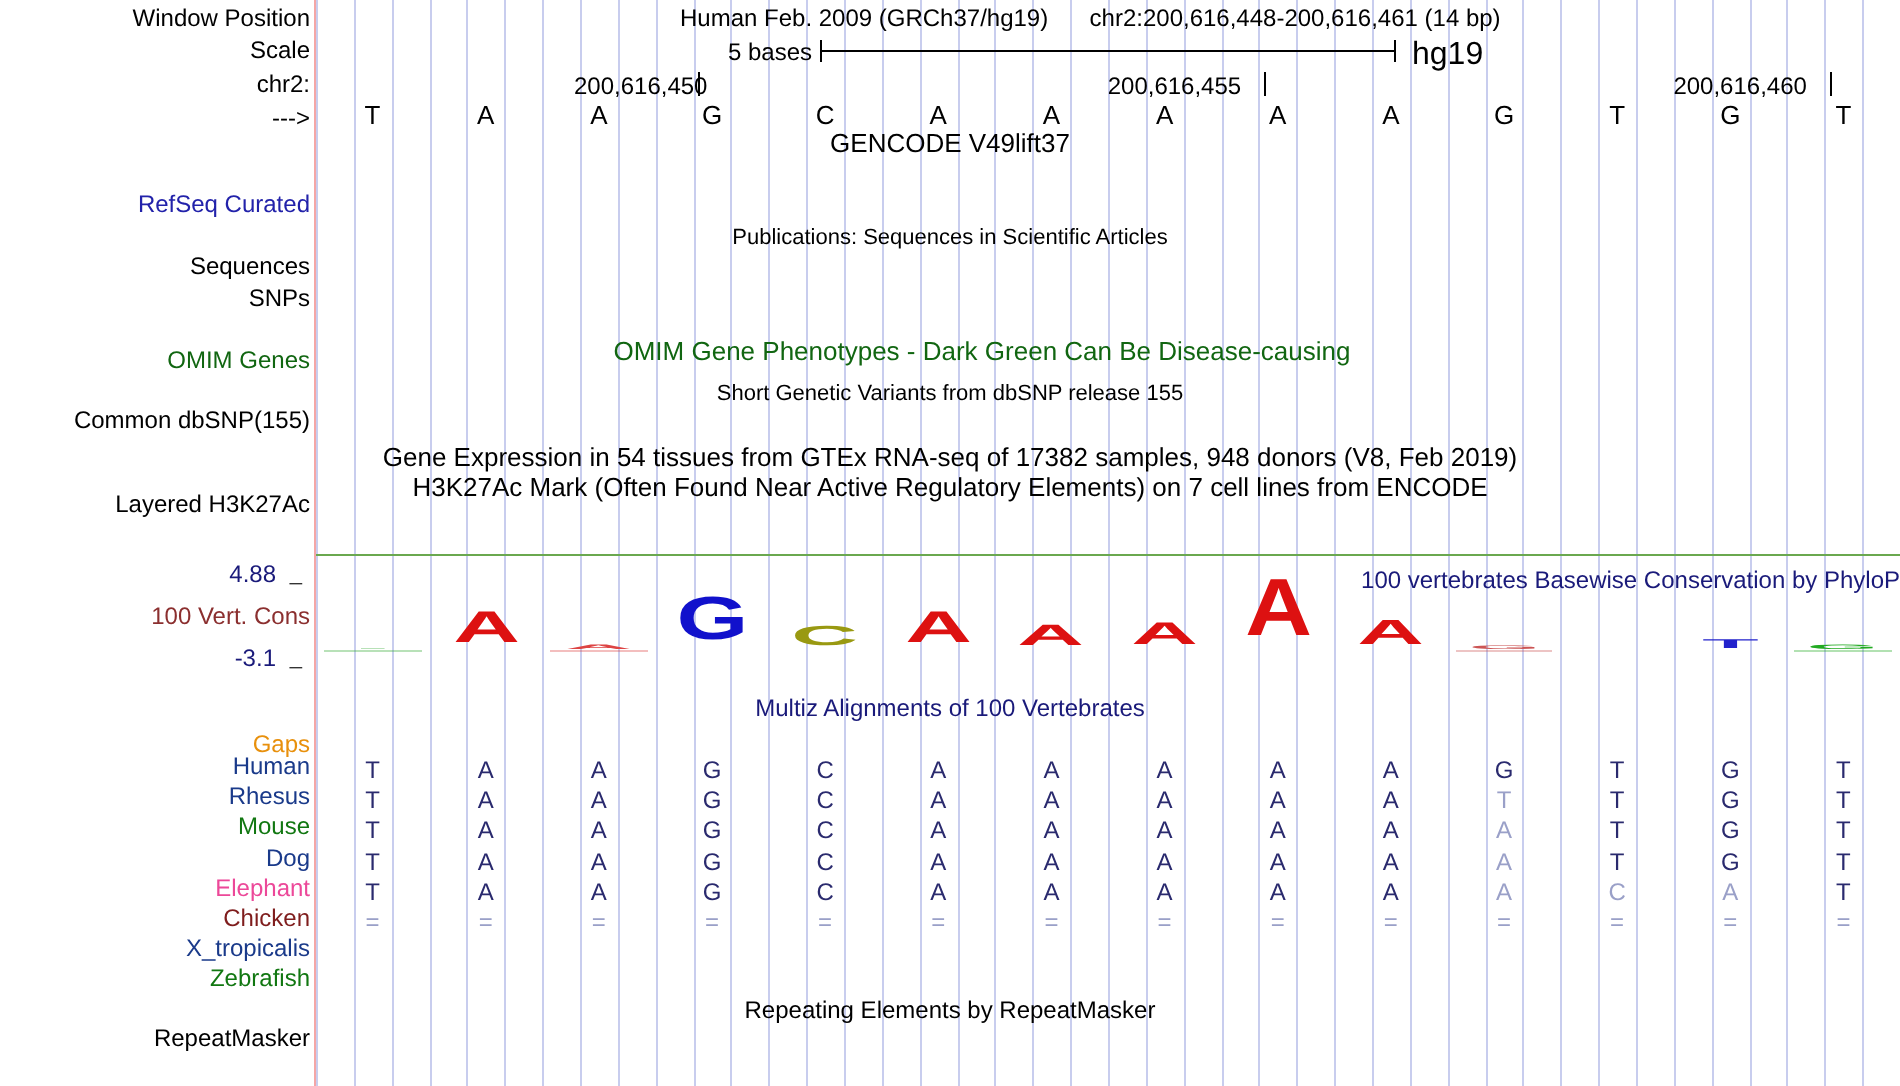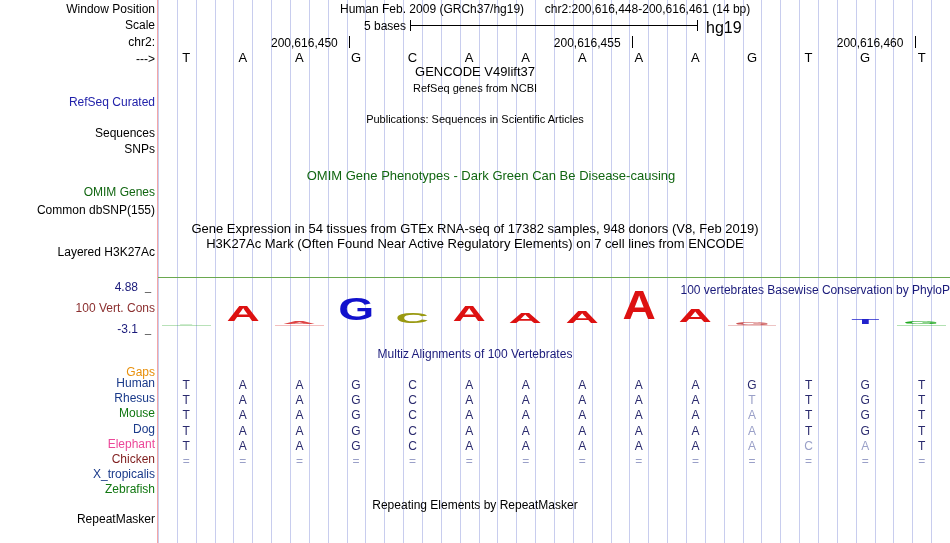--- a/index.html
+++ b/index.html
@@ -108,21 +108,21 @@
 
   <div class="leftcol">
     <div class="lbl" style="top:3px;">Window Position</div>
     <div class="lbl" style="top:19px;">Scale</div>
     <div class="lbl" style="top:36px;">chr2:</div>
     <div class="lbl" style="top:53px;">---&gt;</div>
 
     <div class="lbl blue" style="top:96px;">RefSeq Curated</div>
     <div class="lbl" style="top:127px;">Sequences</div>
     <div class="lbl" style="top:143px;">SNPs</div>
-    <div class="lbl dkgreen" style="top:186px;text-align:right;">OMIM Genes</div>
+    <div class="lbl dkgreen" style="top:174px;text-align:right;">OMIM Genes</div>
     <div class="lbl" style="top:204px;">Common dbSNP(155)</div>
     <div class="lbl" style="top:246px;">Layered H3K27Ac</div>
 
     <div class="lbl navy" style="top:281px;right:17px;">4.88</div>
     <div class="tickdash" style="top:281px;right:4px;">_</div>
     <div class="lbl maroon" style="top:302px;right:0;">100 Vert. Cons</div>
     <div class="lbl navy" style="top:302px;right:0px;opacity:0;"></div>
     <div class="lbl navy" style="top:323px;right:17px;">-3.1</div>
     <div class="tickdash" style="top:323px;right:4px;">_</div>
 
@@ -152,21 +152,21 @@
     <span>chr2:200,616,448-200,616,461 (14 bp)</span>
   </div>
 
   <div class="abs" style="left:364px;top:19px;font-size:12px;">5 bases</div>
   <div class="scalecap" style="left:410px;top:20px;"></div>
   <div class="scalebar" style="left:410px;top:25px;width:288px;"></div>
   <div class="scalecap" style="left:697px;top:20px;"></div>
   <div class="abs" style="left:706px;top:19px;font-size:16px;">hg19</div>
 
   <div id="ruler-ticks">
-      <div class="ticklabel" style="left: 271px; top: 36px;">200,616,450</div>
+      <div class="ticklabel" style="left: 271px; top: 36px; padding-left: 16px;">200,616,450</div>
       <div class="tickbar" style="left: 349px; top: 36px;"></div>
       <div class="ticklabel" style="left: 553.857px; top: 36px;">200,616,455</div>
       <div class="tickbar" style="left: 632px; top: 36px;"></div>
       <div class="ticklabel" style="left: 836.714px; top: 36px;">200,616,460</div>
       <div class="tickbar" style="left: 915px; top: 36px;"></div>
     </div>
   <div id="ruler-bases">
       <div class="base" style="left: 176.286px; top: 50px;">T</div>
       <div class="base" style="left: 232.857px; top: 50px;">A</div>
       <div class="base" style="left: 289.429px; top: 50px;">A</div>
@@ -177,23 +177,23 @@
       <div class="base" style="left: 572.286px; top: 50px;">A</div>
       <div class="base" style="left: 628.857px; top: 50px;">A</div>
       <div class="base" style="left: 685.429px; top: 50px;">A</div>
       <div class="base" style="left: 742px; top: 50px;">G</div>
       <div class="base" style="left: 798.571px; top: 50px;">T</div>
       <div class="base" style="left: 855.143px; top: 50px;">G</div>
       <div class="base" style="left: 911.714px; top: 50px;">T</div>
     </div>
 
   <div class="ctext t13 black" style="top:64px;">GENCODE V49lift37</div>
-  <div class="ctext t11 black" style="top:82px;">RefSeq genes from NCBI</div>
   <div class="ctext t11 black" style="top:113px;">Publications: Sequences in Scientific Articles</div>
   <div class="ctext t13 dkgreen" style="top:168px;margin-left:16px;">OMIM Gene Phenotypes - Dark Green Can Be Disease-causing</div>
+  <div class="ctext t11 black" style="top:191px;">Short Genetic Variants from dbSNP release 155</div>
   <div class="ctext t13 black" style="top:221px;">Gene Expression in 54 tissues from GTEx RNA-seq of 17382 samples, 948 donors (V8, Feb 2019)</div>
   <div class="ctext t13 black" style="top:236px;">H3K27Ac Mark (Often Found Near Active Regulatory Elements) on 7 cell lines from ENCODE</div>
 
   <div class="greenline"></div>
 
   <div class="ctext t12 navy" style="top:283px;text-align:right;">100 vertebrates Basewise Conservation by PhyloP</div>
 
   <div id="consbox">
       <div class="consglyph" style="left: -7.10543e-15px; width: 56.5714px; top: 45.6168px; height: 1.3832px;">
         <div style="color: rgb(51, 170, 51); font-family: &quot;Liberation Sans&quot;, &quot;DejaVu Sans&quot;, sans-serif; font-weight: 700; font-size: 44px; line-height: 44px; text-align: center; transform-origin: center bottom; transform: scaleY(0.0314363) scaleX(1.05); position: absolute; left: 0px; bottom: 0px; width: 100%;">-</div>

